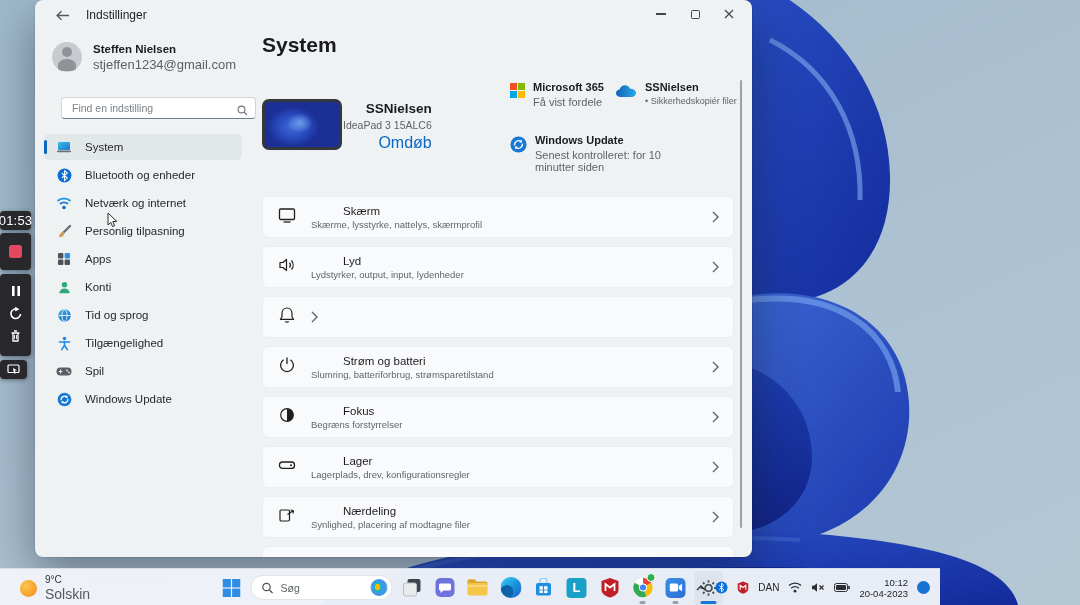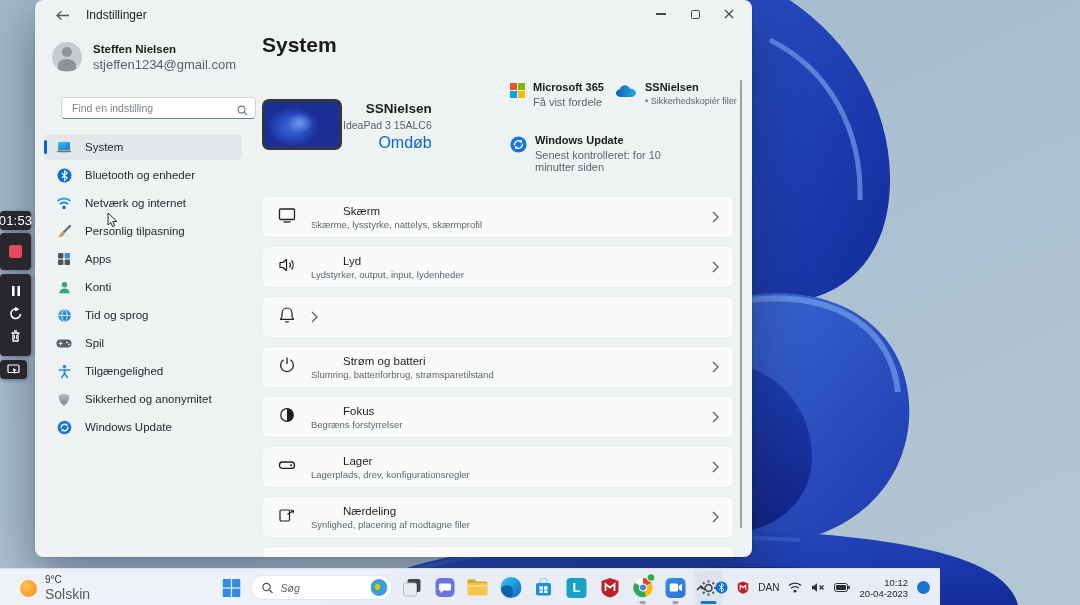--- a/index.html
+++ b/index.html
@@ -87,21 +87,21 @@
   .sun { width:17px; height:17px; border-radius:50%; background:radial-gradient(circle at 35% 35%,#ffc54d,#f2891b); }
   .w-temp { font-size:10px; color:#2e3235; }
   .w-cond { font-size:14px; color:#54595e; margin-top:1px; }
   .tb-center { position:absolute; left:50%; top:0; transform:translateX(-50%); height:37px; display:flex; align-items:center; gap:5px; }
   .tb-cell { width:28px; height:34px; position:relative; display:flex; align-items:center; justify-content:center; border-radius:4px; }
   .tb-cell .ind { position:absolute; bottom:1px; left:50%; transform:translateX(-50%); height:2.5px; border-radius:2px; }
   .ind.dot { width:6px; background:#9aa0a6; }
   .ind.act { width:16px; background:#1877d2; }
   .tb-cell.active { background:#dde4ec; }
   .search-pill { width:142px; height:25px; background:#fff; border:1px solid #dfe4ea; border-radius:13px;
-                 display:flex; align-items:center; gap:7px; padding:0 4px 0 10px;font-style:italic; }
+                 display:flex; align-items:center; gap:7px; padding:0 4px 0 10px; }
   .search-pill .lbl { flex:1; font-size:10.5px; color:#5b6165; }
   .bing { width:17px; height:17px; border-radius:50%; border:1.5px solid #3f97e8;
           background:radial-gradient(circle at 40% 45%, #ffb900 0 3px, #18b5c8 3px 5px, #3f97e8 5px); }
   .tray { position:absolute; right:10px; top:0; height:37px; display:flex; align-items:center; gap:9px; }
   .tray .lang { font-size:10px; color:#232629; }
   .clockblk { text-align:right; font-size:9.5px; color:#232629; line-height:11px; }
   .badge { width:13px; height:13px; border-radius:50%; background:#1873d3; }
 
   .cursor { position:absolute; z-index:60; }
 </style>
@@ -283,51 +283,37 @@
               </defs>
               <circle cx="8" cy="8" r="6.6" fill="url(#glb)"></circle>
               <ellipse cx="8" cy="8" rx="2.8" ry="6.2" stroke="#fff" stroke-width=".9" fill="none"></ellipse>
               <path d="M1.8 8 L14.2 8" stroke="#fff" stroke-width=".9"></path>
             </svg>
         </span>
         <span>Tid og sprog</span>
       </div>
       <div class="nav-item">
         <span class="nav-ic">
+          <svg width="15" height="15" viewBox="0 0 16 16">
+              <circle cx="8" cy="2.7" r="1.9" fill="#1d89e4"></circle>
+              <path d="M8 6 L8 10 M2.5 6.4 L13.5 6.4 M8 10 L5 14.6 M8 10 L11 14.6" stroke="#1d89e4" stroke-width="1.7" stroke-linecap="round" fill="none"></path>
+            </svg>
+        </span>
+        <span>Tilgængelighed</span>
+      </div>
+      <div class="nav-item">
+        <span class="nav-ic">
           <svg width="16" height="11" viewBox="0 0 16 11">
               <rect x="0.5" y="1.5" width="15" height="8" rx="4" fill="#585e66"></rect>
               <path d="M4.6 3.6 L4.6 7.4 M2.7 5.5 L6.5 5.5" stroke="#e8eaec" stroke-width="1.1"></path>
               <circle cx="11" cy="4.4" r=".9" fill="#e8eaec"></circle>
               <circle cx="13" cy="6.4" r=".9" fill="#e8eaec"></circle>
             </svg>
         </span>
         <span>Spil</span>
-      </div>
-      <div class="nav-item">
-        <span class="nav-ic">
-          <svg width="15" height="15" viewBox="0 0 16 16">
-              <circle cx="8" cy="2.7" r="1.9" fill="#1d89e4"></circle>
-              <path d="M8 6 L8 10 M2.5 6.4 L13.5 6.4 M8 10 L5 14.6 M8 10 L11 14.6" stroke="#1d89e4" stroke-width="1.7" stroke-linecap="round" fill="none"></path>
-            </svg>
-        </span>
-        <span>Tilgængelighed</span>
-      </div>
-      <div class="nav-item">
-        <span class="nav-ic">
-          <svg width="14" height="15" viewBox="0 0 16 16">
-              <defs>
-                <linearGradient id="shg" x1="0" y1="0" x2="0" y2="1">
-                  <stop offset="0" stop-color="#b9bfc4"></stop>
-                  <stop offset="1" stop-color="#7e868d"></stop>
-                </linearGradient>
-              </defs>
-              <path d="M8 1 L14 3.2 C14 8.6 12.2 12.6 8 15 C3.8 12.6 2 8.6 2 3.2 Z" fill="url(#shg)"></path>
-            </svg>
-        </span>
-        <span>Sikkerhed og anonymitet</span>
       </div>
       <div class="nav-item">
         <span class="nav-ic">
           <svg width="15" height="15" viewBox="0 0 16 16">
               <circle cx="8" cy="8" r="7.3" fill="#1777d2"></circle>
               <path d="M4.3 8.8 A3.9 3.9 0 0 1 10.5 5.2" stroke="#fff" stroke-width="1.3" fill="none"></path>
               <path d="M10.9 3.4 L11.3 6.3 L8.5 5.8 Z" fill="#fff"></path>
               <path d="M11.7 7.2 A3.9 3.9 0 0 1 5.5 10.8" stroke="#fff" stroke-width="1.3" fill="none"></path>
               <path d="M5.1 12.6 L4.7 9.7 L7.5 10.2 Z" fill="#fff"></path>
             </svg>

